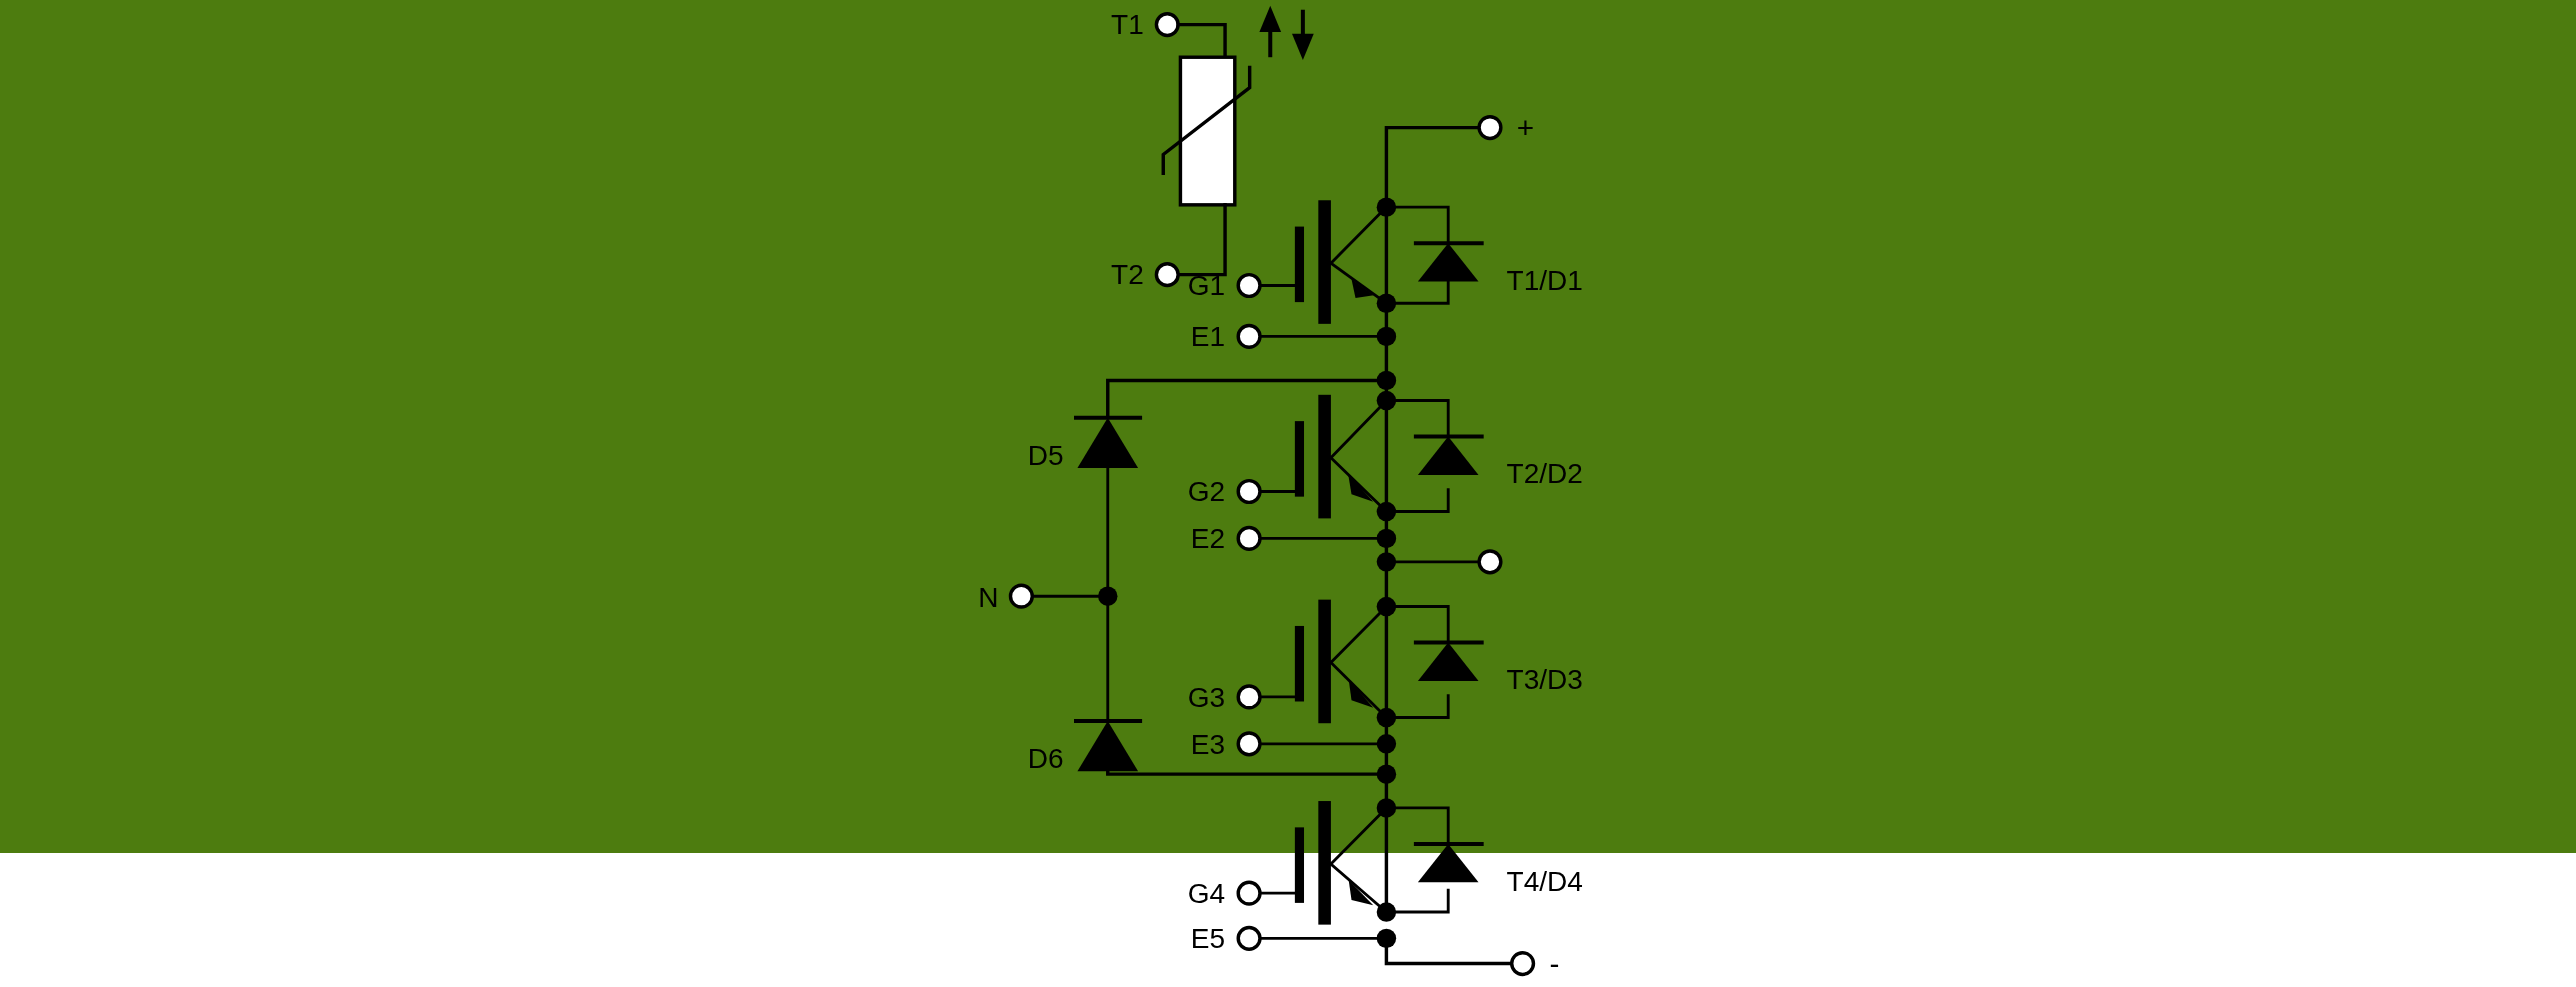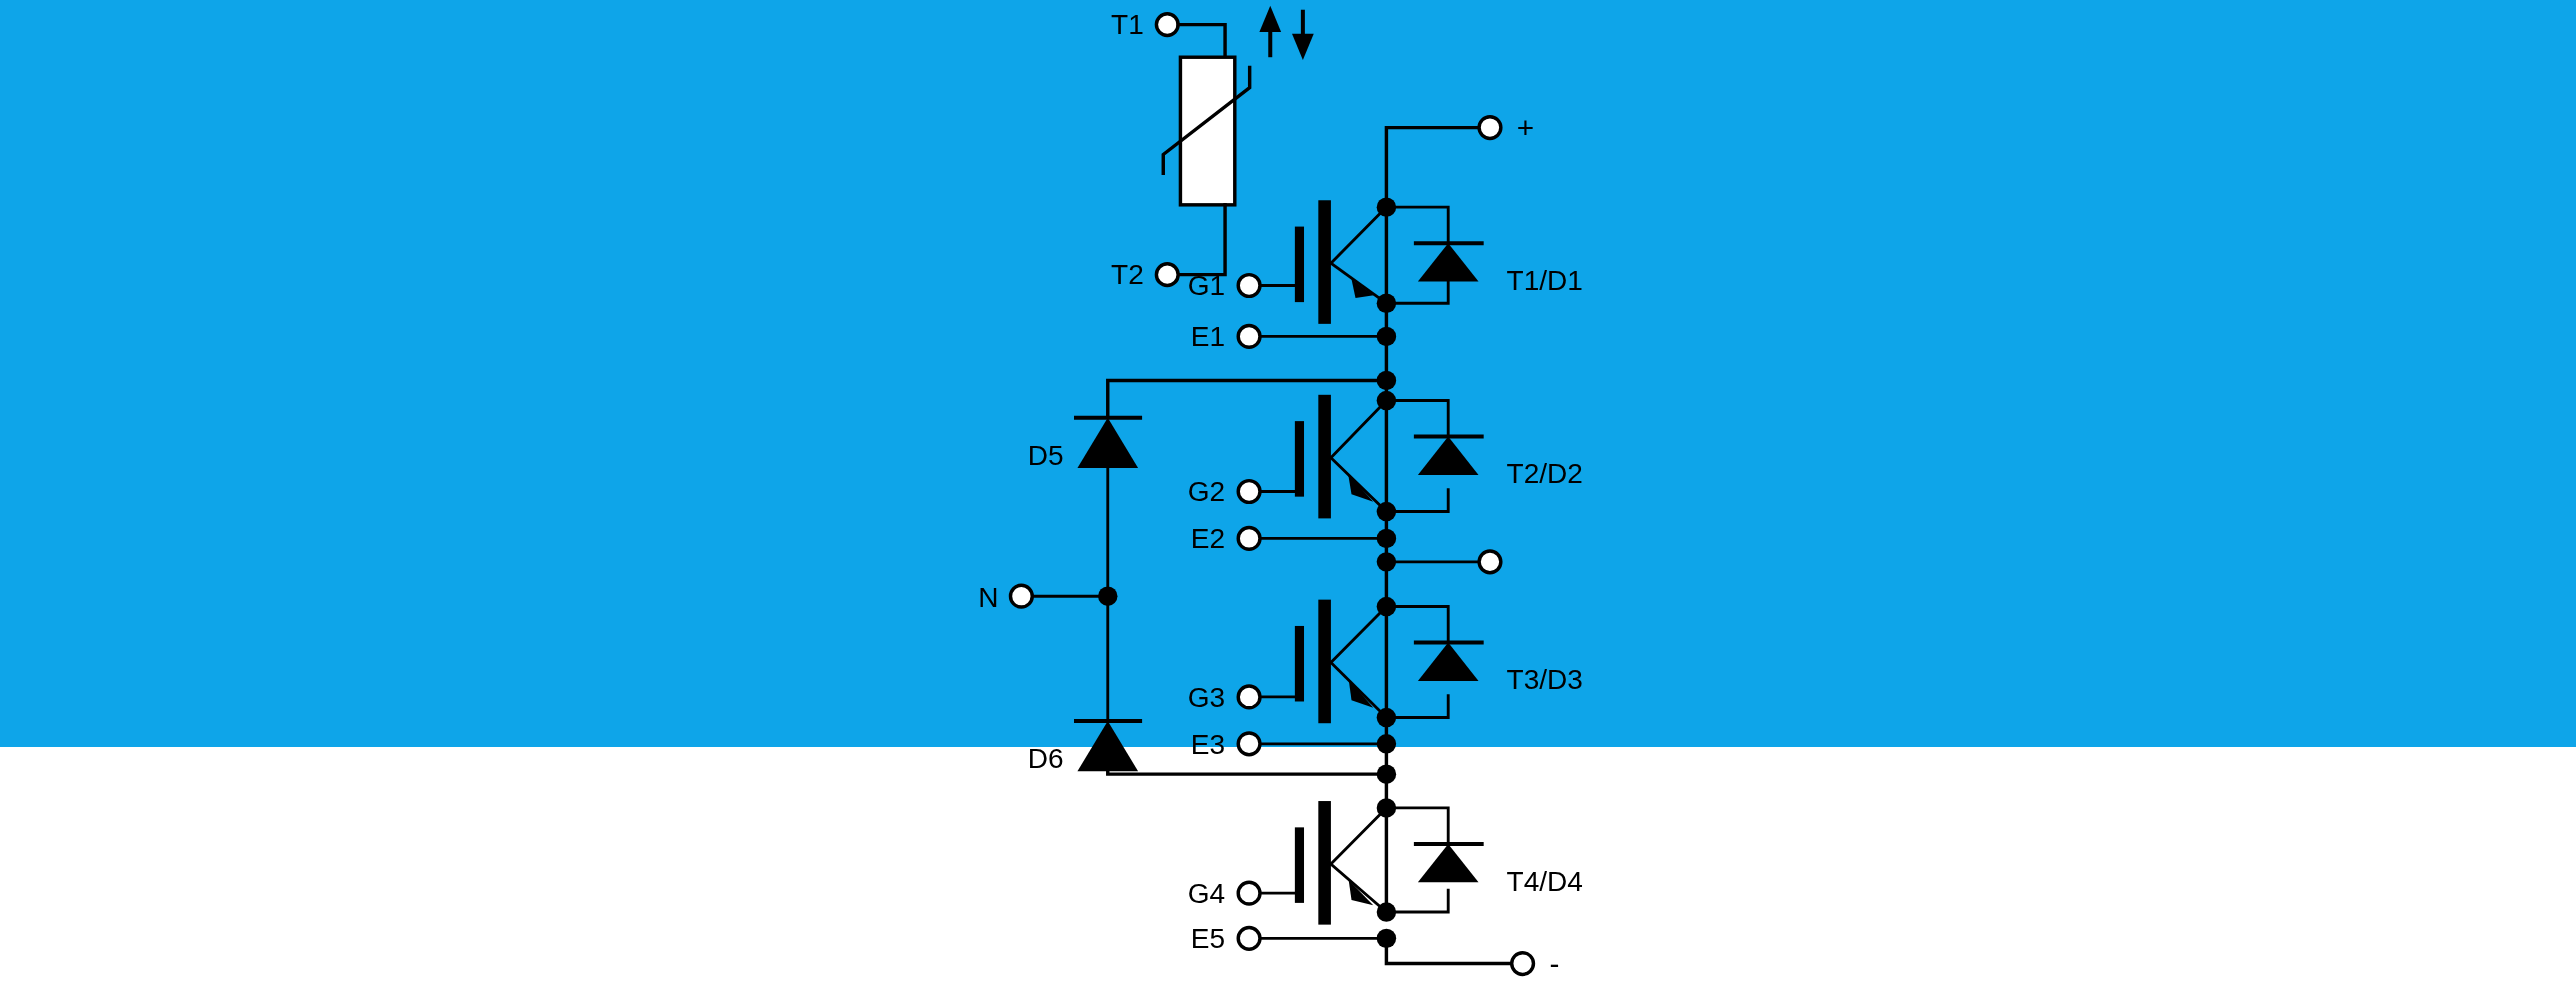--- a/index.html
+++ b/index.html
@@ -10,22 +10,22 @@
   }
   body {
     width: 2576px;
     height: 987px;
     font-family: "Liberation Sans", sans-serif;
     overflow: hidden;
   }
   #schematic-root {
     position: relative;
     width: 2576px;
-    height: 747px;
-    background: #0ea5e9;
+    height: 853px;
+    background: #4d7c0f;
     text-decoration: underline;
   }
   svg#circuit {
     position: absolute;
     left: 0;
     top: 0;
     width: 2576px;
     height: 987px;
     display: block;
   }

